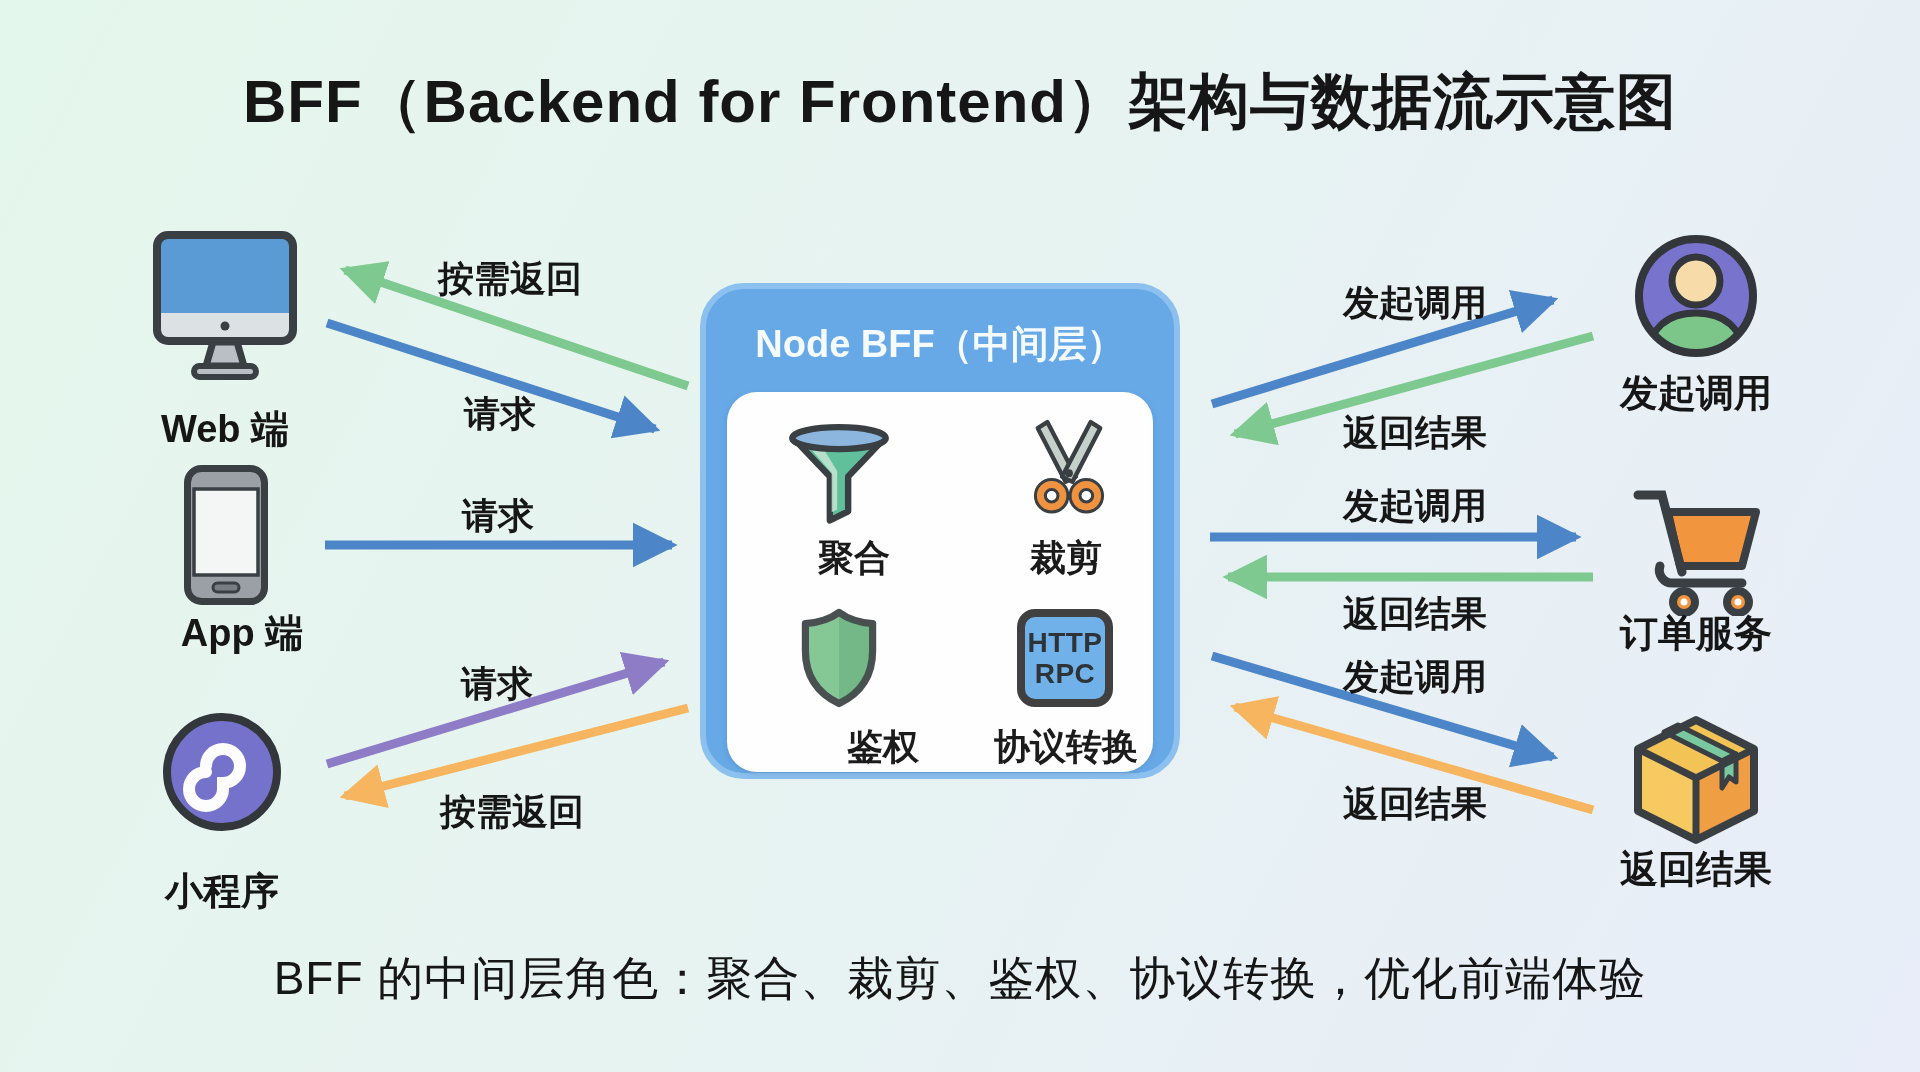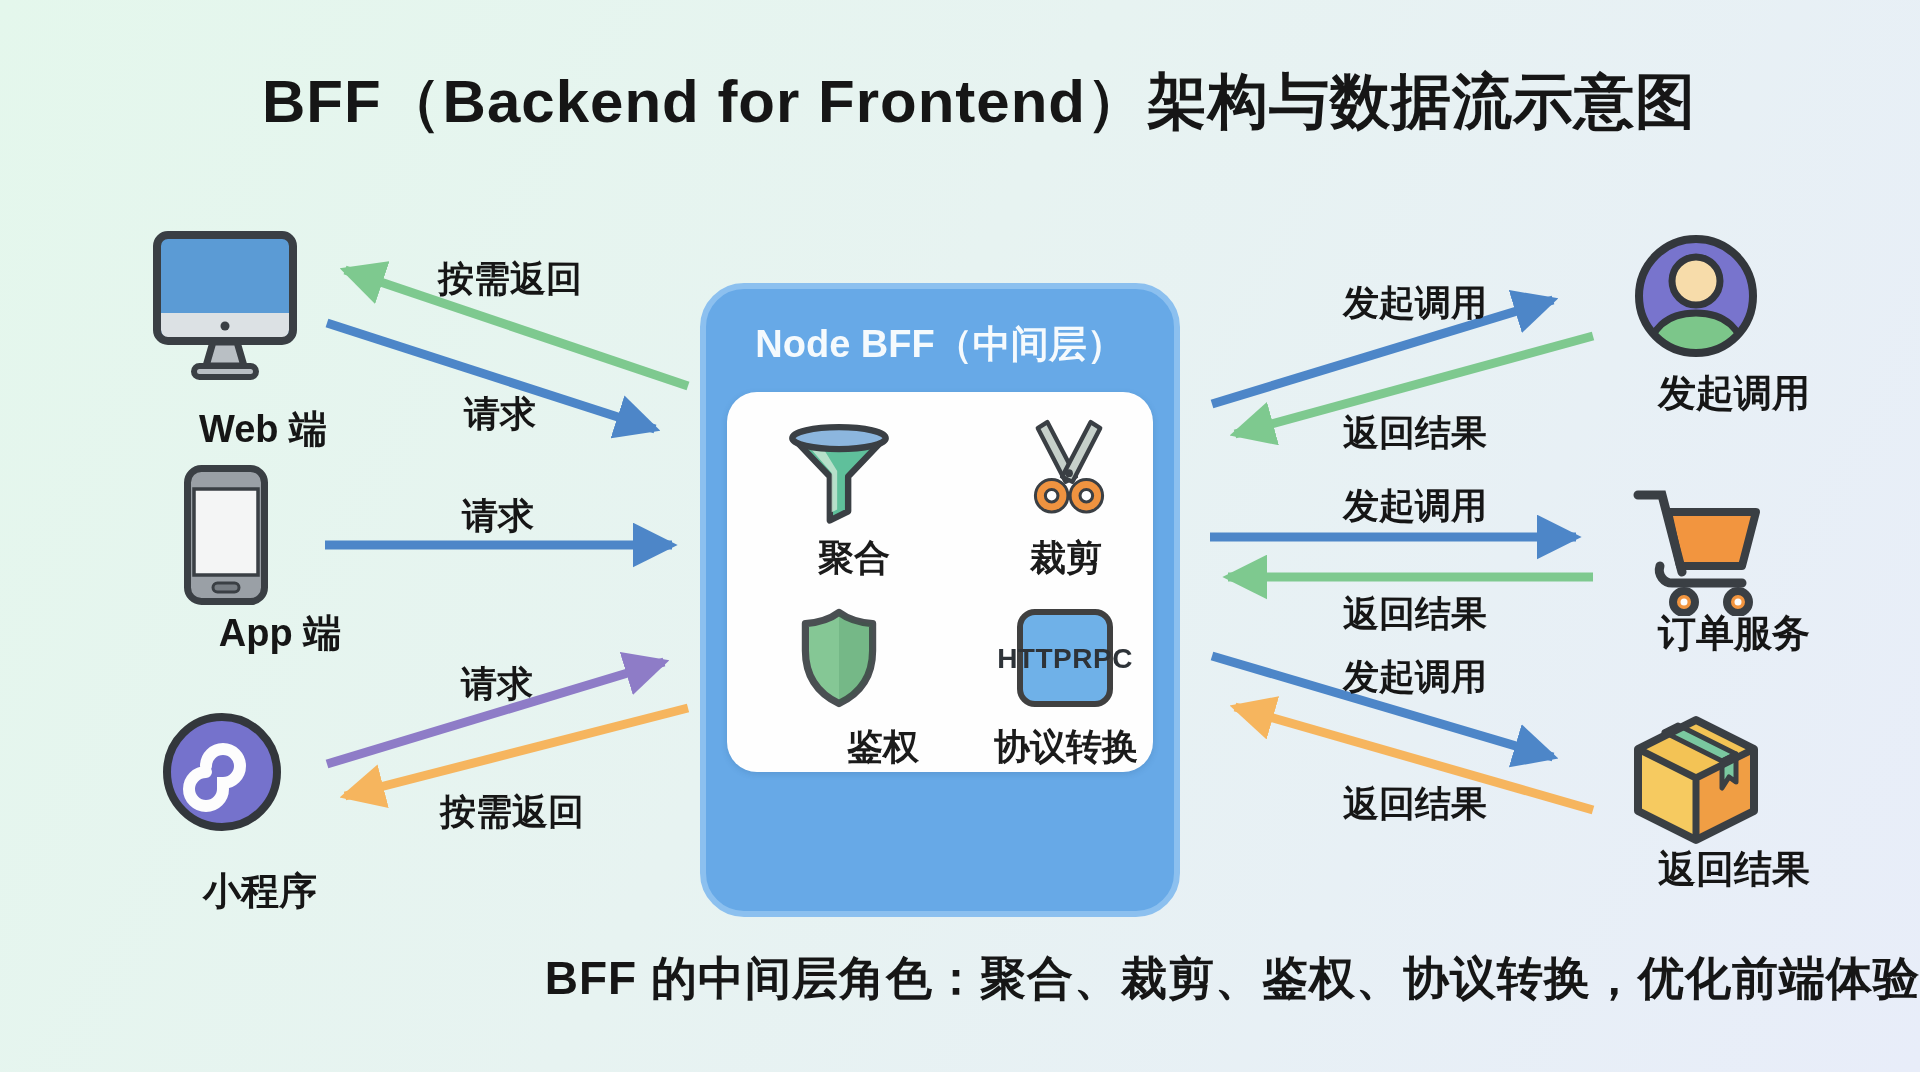--- a/index.html
+++ b/index.html
@@ -2,41 +2,41 @@
 <html><head>
 <meta charset="utf-8">
 <style>
   html,body{margin:0;padding:0;}
   #stage{
     position:relative;width:1920px;height:1072px;overflow:hidden;
     background:linear-gradient(118deg,#e4f7ec 0%,#e7f3f1 45%,#e8edf9 100%);
     font-family:"Liberation Sans","DejaVu Sans",sans-serif;color:#161616;
   }
   .abs{position:absolute;}
-  .ctr{text-align:center;padding-left:38px;}
+  .ctr{text-align:center;}
   #title{left:0;right:0;top:62px;font-size:60px;font-weight:bold;letter-spacing:1px;}
   .node-label{font-size:38px;font-weight:bold;line-height:42px;}
   .flow-label{width:220px;font-size:36px;font-weight:bold;line-height:44px;text-align:center;}
   #bff-box{
-    left:700px;top:283px;width:480px;height:634px;border-radius:44px;
+    left:700px;top:283px;width:480px;height:496px;border-radius:44px;
     background:#67a9e7;border:6px solid #8cc0ef;box-sizing:border-box;
   }
   #bff-title{left:0;right:0;top:30px;font-size:38px;font-weight:bold;color:#f5fafd;text-align:center;}
   #bff-panel{
     left:21px;top:103px;width:426px;height:380px;border-radius:30px;background:#fefefe;
     box-shadow:0 2px 6px rgba(40,80,120,.18);
   }
   .cap-label{width:160px;font-size:36px;font-weight:bold;text-align:center;color:#1b1b1b;}
   #proto-badge{
     left:311px;top:320px;width:96px;height:98px;border-radius:18px;background:#6fb1e8;
-    border:6px solid #404040;box-sizing:border-box;display:flex;flex-direction:row;
+    border:8px solid #404040;box-sizing:border-box;display:flex;flex-direction:column;
     align-items:center;justify-content:center;
   }
   #proto-badge span{font-size:28px;line-height:31px;font-weight:bold;color:#2e3338;letter-spacing:0.5px;}
-  #caption{left:0;right:0;top:948px;font-size:46px;font-weight:bold;letter-spacing:1px;text-align:right;}
+  #caption{left:0;right:0;top:948px;font-size:46px;font-weight:normal;letter-spacing:1px;}
   svg{display:block;}
   #arrows{left:0;top:0;pointer-events:none;}
 </style>
 </head>
 <body>
 
 <div id="stage">
 
   <div id="title" class="abs ctr">BFF（Backend for Frontend）架构与数据流示意图</div>
 

